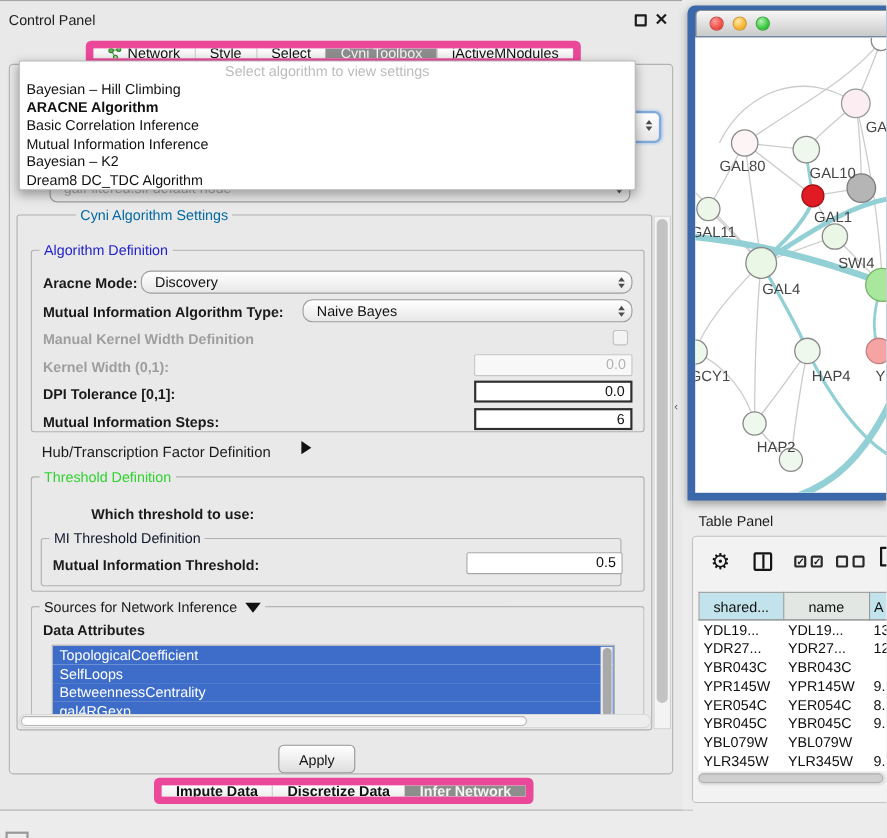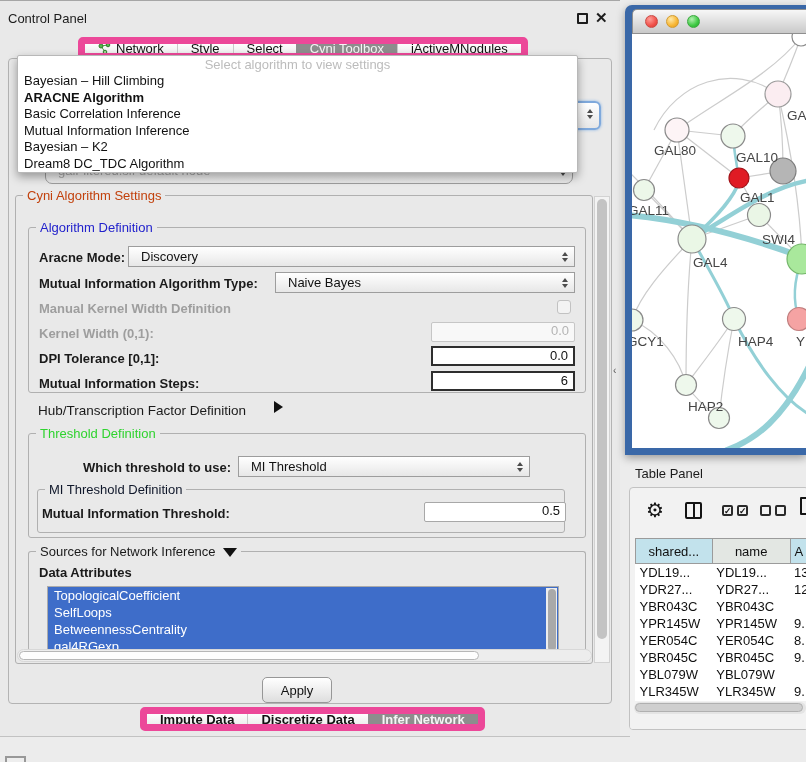--- a/index.html
+++ b/index.html
@@ -21,21 +21,21 @@
   .seg .sitem:first-child{border-left:none;}
   .seg .sel{background:#8d8d8d;color:#f5f5f5;border-left-color:#8d8d8d;}
   
   #contentbox{left:8px;top:57px;width:604px;height:646px;border:1px solid #b3b3b3;border-radius:4px;background:#e9e9e9;}
   
   #popup{left:17px;top:55px;width:561px;height:118px;background:#fff;border:1px solid #b8b8b8;border-radius:2px;
          box-shadow:0 4px 10px rgba(0,0,0,.35);z-index:30;}
   #popup .prompt{height:17px;line-height:17px;text-align:center;color:#bcbcbc;font-size:13px;}
   #popup .ditem{height:16.5px;line-height:16.5px;padding-left:6px;font-size:13px;color:#111;white-space:nowrap;}
   
-  .combo{display:flex;align-items:center;background:linear-gradient(#ffffff,#e7e7e7);border:1px solid #9d9d9d;border-radius:0;height:21px;padding:0 6px 0 12px;font-size:13px;color:#111;}
+  .combo{display:flex;align-items:center;background:linear-gradient(#ffffff,#e7e7e7);border:1px solid #9d9d9d;border-radius:9px;height:21px;padding:0 6px 0 12px;font-size:13px;color:#111;}
   .combo .ctext{flex:1;white-space:nowrap;overflow:hidden;}
   .stepper{display:flex;flex-direction:column;gap:2px;margin-left:6px;}
   .stepper i{display:block;width:0;height:0;border-left:3.5px solid transparent;border-right:3.5px solid transparent;}
   .stepper .up{border-bottom:4px solid #4c4c4c;}
   .stepper .dn{border-top:4px solid #4c4c4c;}
   .field{height:20px;background:#fff;border:2px solid #2e2e2e;font-size:13px;color:#111;text-align:right;padding:0 5px;line-height:16px;}
   .field.lite{border:1px solid #a8a8a8;border-radius:2px;}
   .field.dis{border:1px solid #c6c6c6;background:#f8f8f8;color:#b4b4b4;border-radius:2px;}
   .grp{position:absolute;border:1px solid #b0b0b0;border-radius:3px;}
   .gt{position:absolute;top:-8px;left:7px;background:#e9e9e9;padding:0 4px;font-size:13px;line-height:15px;white-space:nowrap;}
@@ -121,21 +121,21 @@
 
       <div class="abs combo" style="left:36px;top:98px;width:528px;height:27px;border-radius:7px;">
         <span class="ctext" style="color:#a9a9a9;">galFiltered.sif default node</span>
         <span class="stepper">
             <i class="up"></i>
             <i class="dn"></i>
           </span>
       </div>
 
       <div class="grp" style="left:6px;top:136px;width:578px;height:469px;">
-        <span class="gt" style="color:#c2410c;">Cyni Algorithm Settings</span>
+        <span class="gt" style="color:#0369a1;margin-left:46px;">Cyni Algorithm Settings</span>
 
         <div class="grp" style="left:12px;top:31px;width:558px;height:166px;">
           <span class="gt" style="color:#2222cc;">Algorithm Definition</span>
 
           <span class="abs lbl b" style="left:10px;top:22px;">Aracne Mode:</span>
           <div class="abs combo" style="left:99px;top:18px;width:447px;">
             <span class="ctext">Discovery</span>
             <span class="stepper">
                 <i class="up"></i>
                 <i class="dn"></i>
@@ -164,31 +164,24 @@
           <div class="abs field" style="left:402px;top:143px;width:144px;">6</div>
         </div>
 
         <span class="abs lbl" style="left:22px;top:207px;font-size:13.5px;">Hub/Transcription Factor Definition</span>
         <span class="abs" style="left:258px;top:205px;width:0;height:0;border-top:6px solid transparent;border-bottom:6px solid transparent;border-left:9px solid #111;"></span>
 
         <div class="grp" style="left:12px;top:237px;width:558px;height:105px;">
           <span class="gt" style="color:#2fd32f;">Threshold Definition</span>
 
           <span class="abs lbl b" style="left:54px;top:26px;">Which threshold to use:</span>
-          <div class="abs combo" style="left:209px;top:22px;width:292px;">
-            <span class="ctext">MI Threshold</span>
-            <span class="stepper">
-                <i class="up"></i>
-                <i class="dn"></i>
-              </span>
-          </div>
 
           <div class="grp" style="left:8px;top:55px;width:528px;height:44px;">
             <span class="gt" style="color:#0f172a;">MI Threshold Definition</span>
-            <span class="abs lbl b" style="left:4px;top:16px;">Mutual Information Threshold:</span>
+            <span class="abs lbl b" style="left:10px;top:16px;">Mutual Information Threshold:</span>
             <div class="abs field lite" style="left:386px;top:12px;width:142px;">0.5</div>
           </div>
         </div>
 
         <div class="grp" style="left:12px;top:355px;width:558px;height:100px;border-bottom:none;">
           <span class="gt" style="color:#1a1a1a;">
             <span>Sources for Network Inference</span>
             <span style="display:inline-block;width:0;height:0;border-left:7px solid transparent;border-right:7px solid transparent;border-top:9px solid #111;margin-left:4px;vertical-align:-1px;"></span>
           </span>
           <span class="abs lbl b" style="left:10px;top:13px;">Data Attributes</span>
@@ -205,21 +198,21 @@
 
         <div class="abs htrack" style="left:1px;bottom:1px;width:575px;height:13px;">
           <div class="hthumb" style="left:1px;top:1px;width:460px;height:9px;"></div>
         </div>
       </div>
 
       <div class="abs vtrack" style="left:585px;top:137px;width:16px;height:467px;">
         <div class="vthumb" style="left:2px;top:2px;width:10px;height:440px;"></div>
       </div>
 
-      <div class="abs btn" style="left:253px;top:618px;width:70px;height:26px;">
+      <div class="abs btn" style="left:244px;top:618px;width:70px;height:26px;">
         <span>Apply</span>
       </div>
     </div>
 
     <div class="abs seg" style="left:140px;top:706px;height:24px;">
       <div class="sitem b">
           <span>Impute Data</span>
         </div>
       <div class="sitem b">
           <span>Discretize Data</span>

